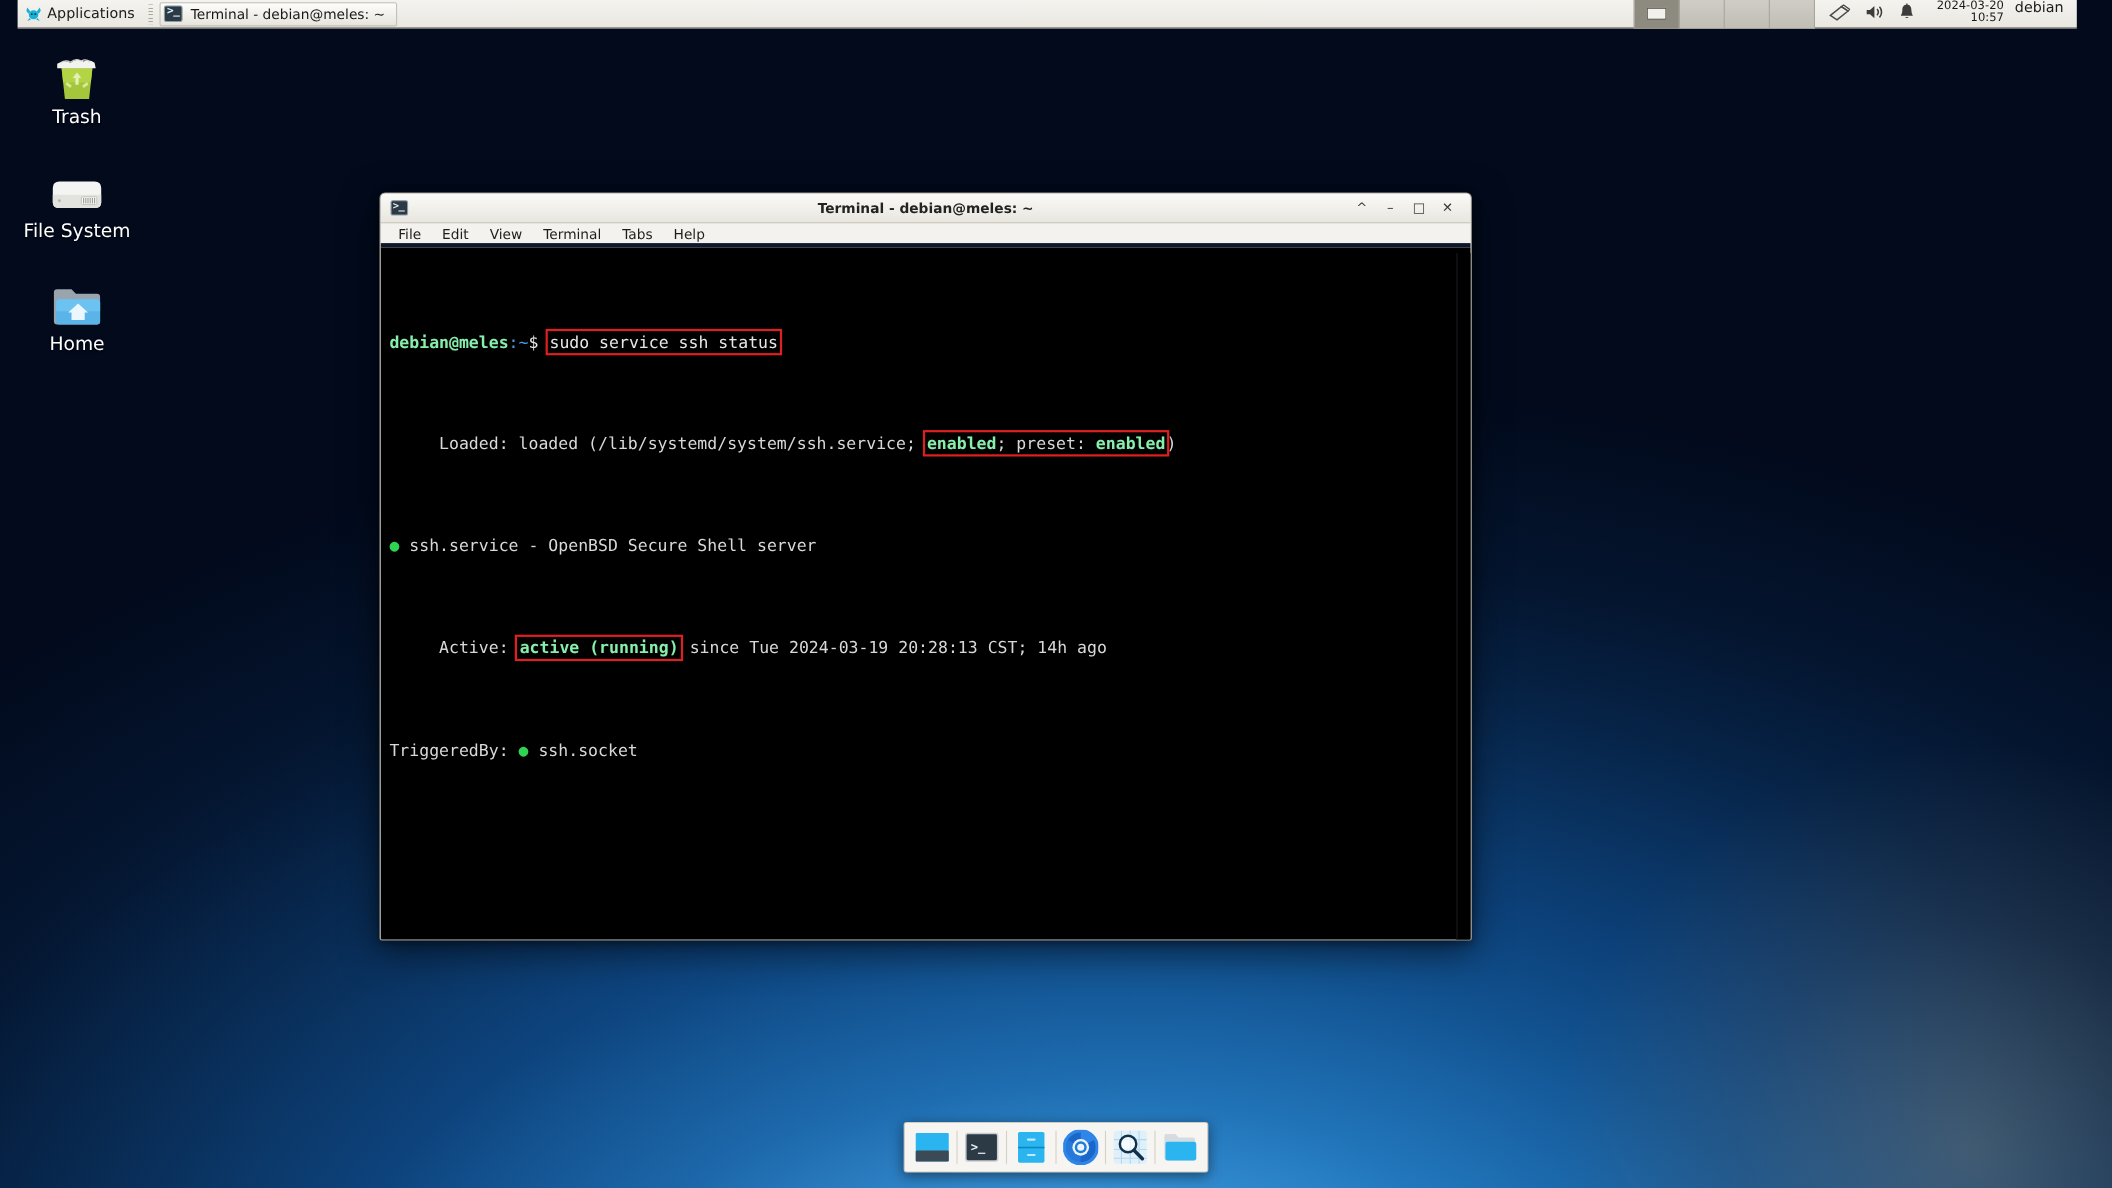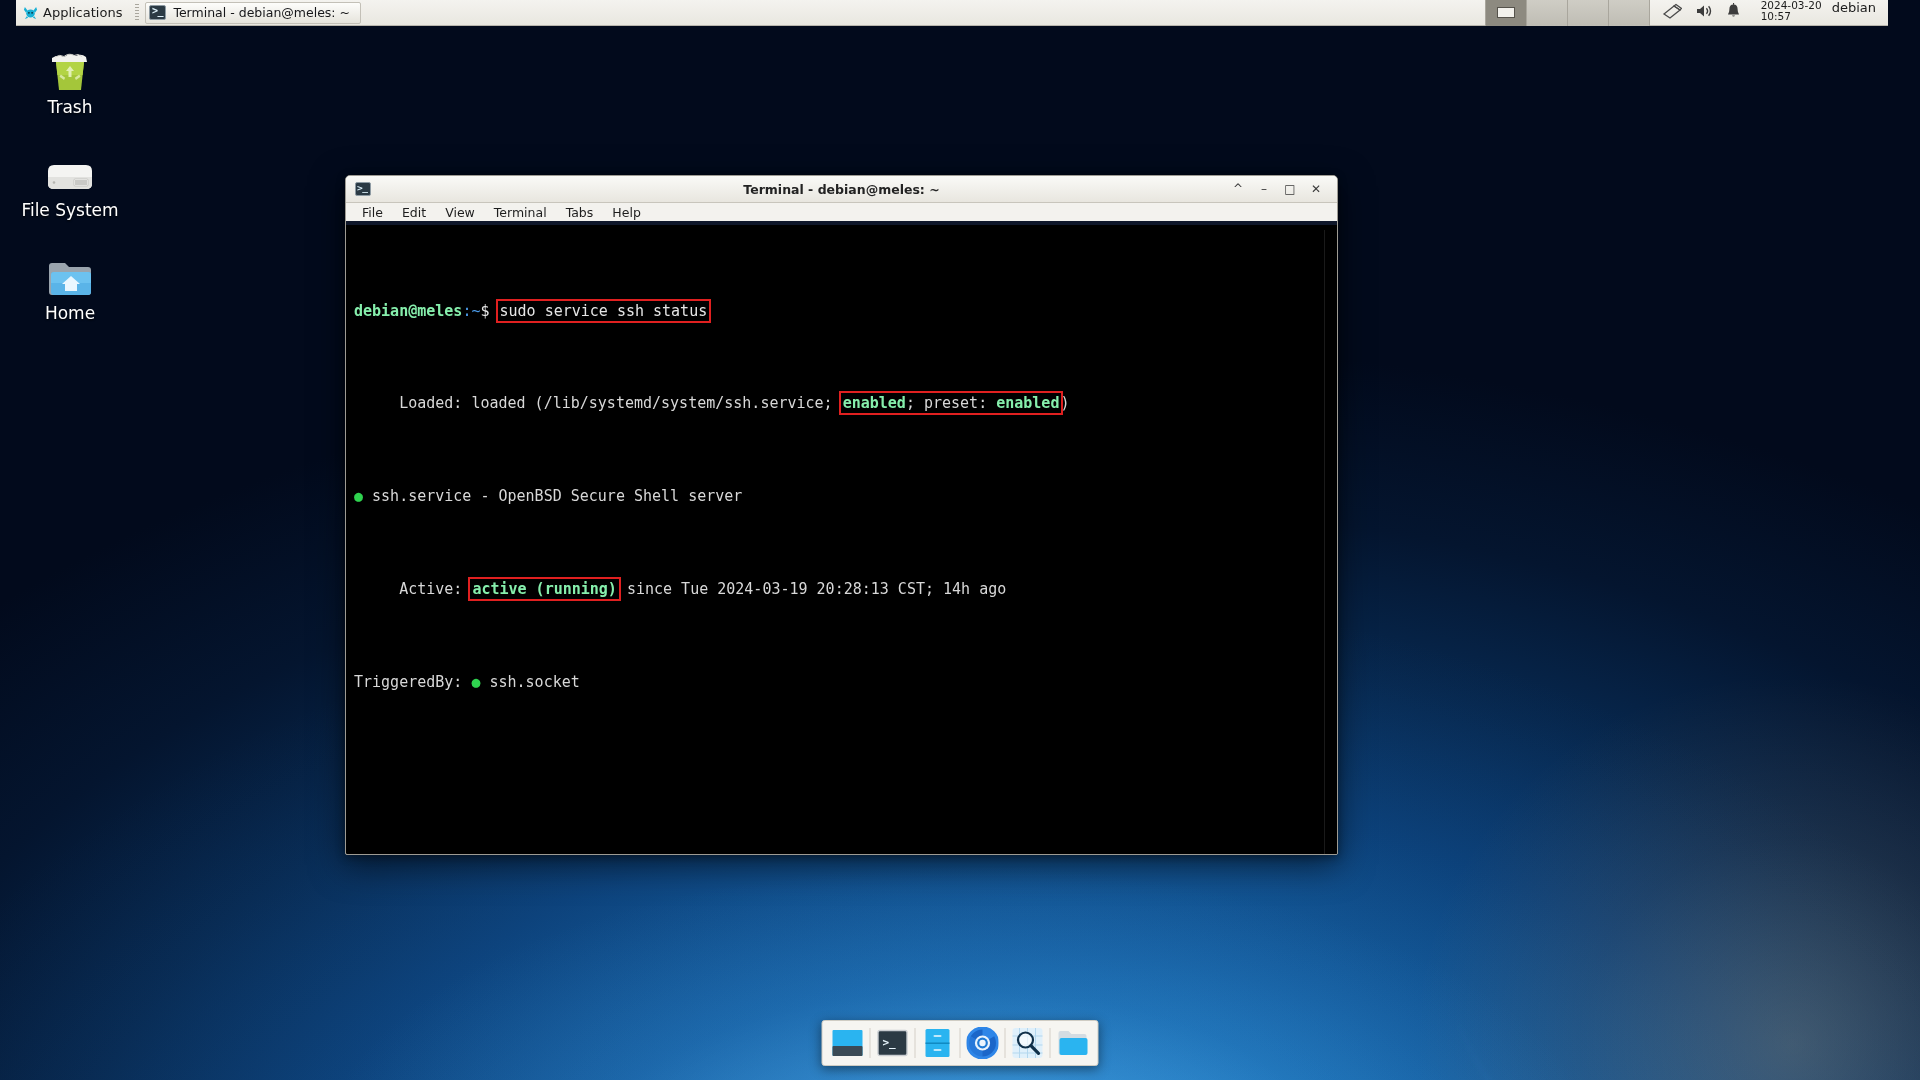--- a/index.html
+++ b/index.html
@@ -100,21 +100,21 @@
   .pager-cell {
     width:41px; height:26px; border-right:1px solid #a9a69d;
     display:flex; align-items:center; justify-content:center;
   }
   .pager-cell.active { background:#8d8a80; }
   .pager-win {
     width:18px; height:11px; background:#f2f1ec; border:1px solid #55524b;
   }
   .tray-icons { display:flex; align-items:center; gap:13px; padding:0 12px; }
   .tray-clock {
-    font-size:10.5px; line-height:11px; text-align:left;
+    font-size:10.5px; line-height:11px; text-align:right;
     color:#1b1b1b; padding:0 8px; white-space:nowrap;
   }
   .tray-user { font-size:13px; color:#1b1b1b; padding:0 12px 0 2px; }
 
   
   .dicon {
     position:absolute; width:104px; text-align:center;
     color:#fff; font-size:17px;
     text-shadow:0 1px 2px rgba(0,0,0,0.95);
     cursor:default;

